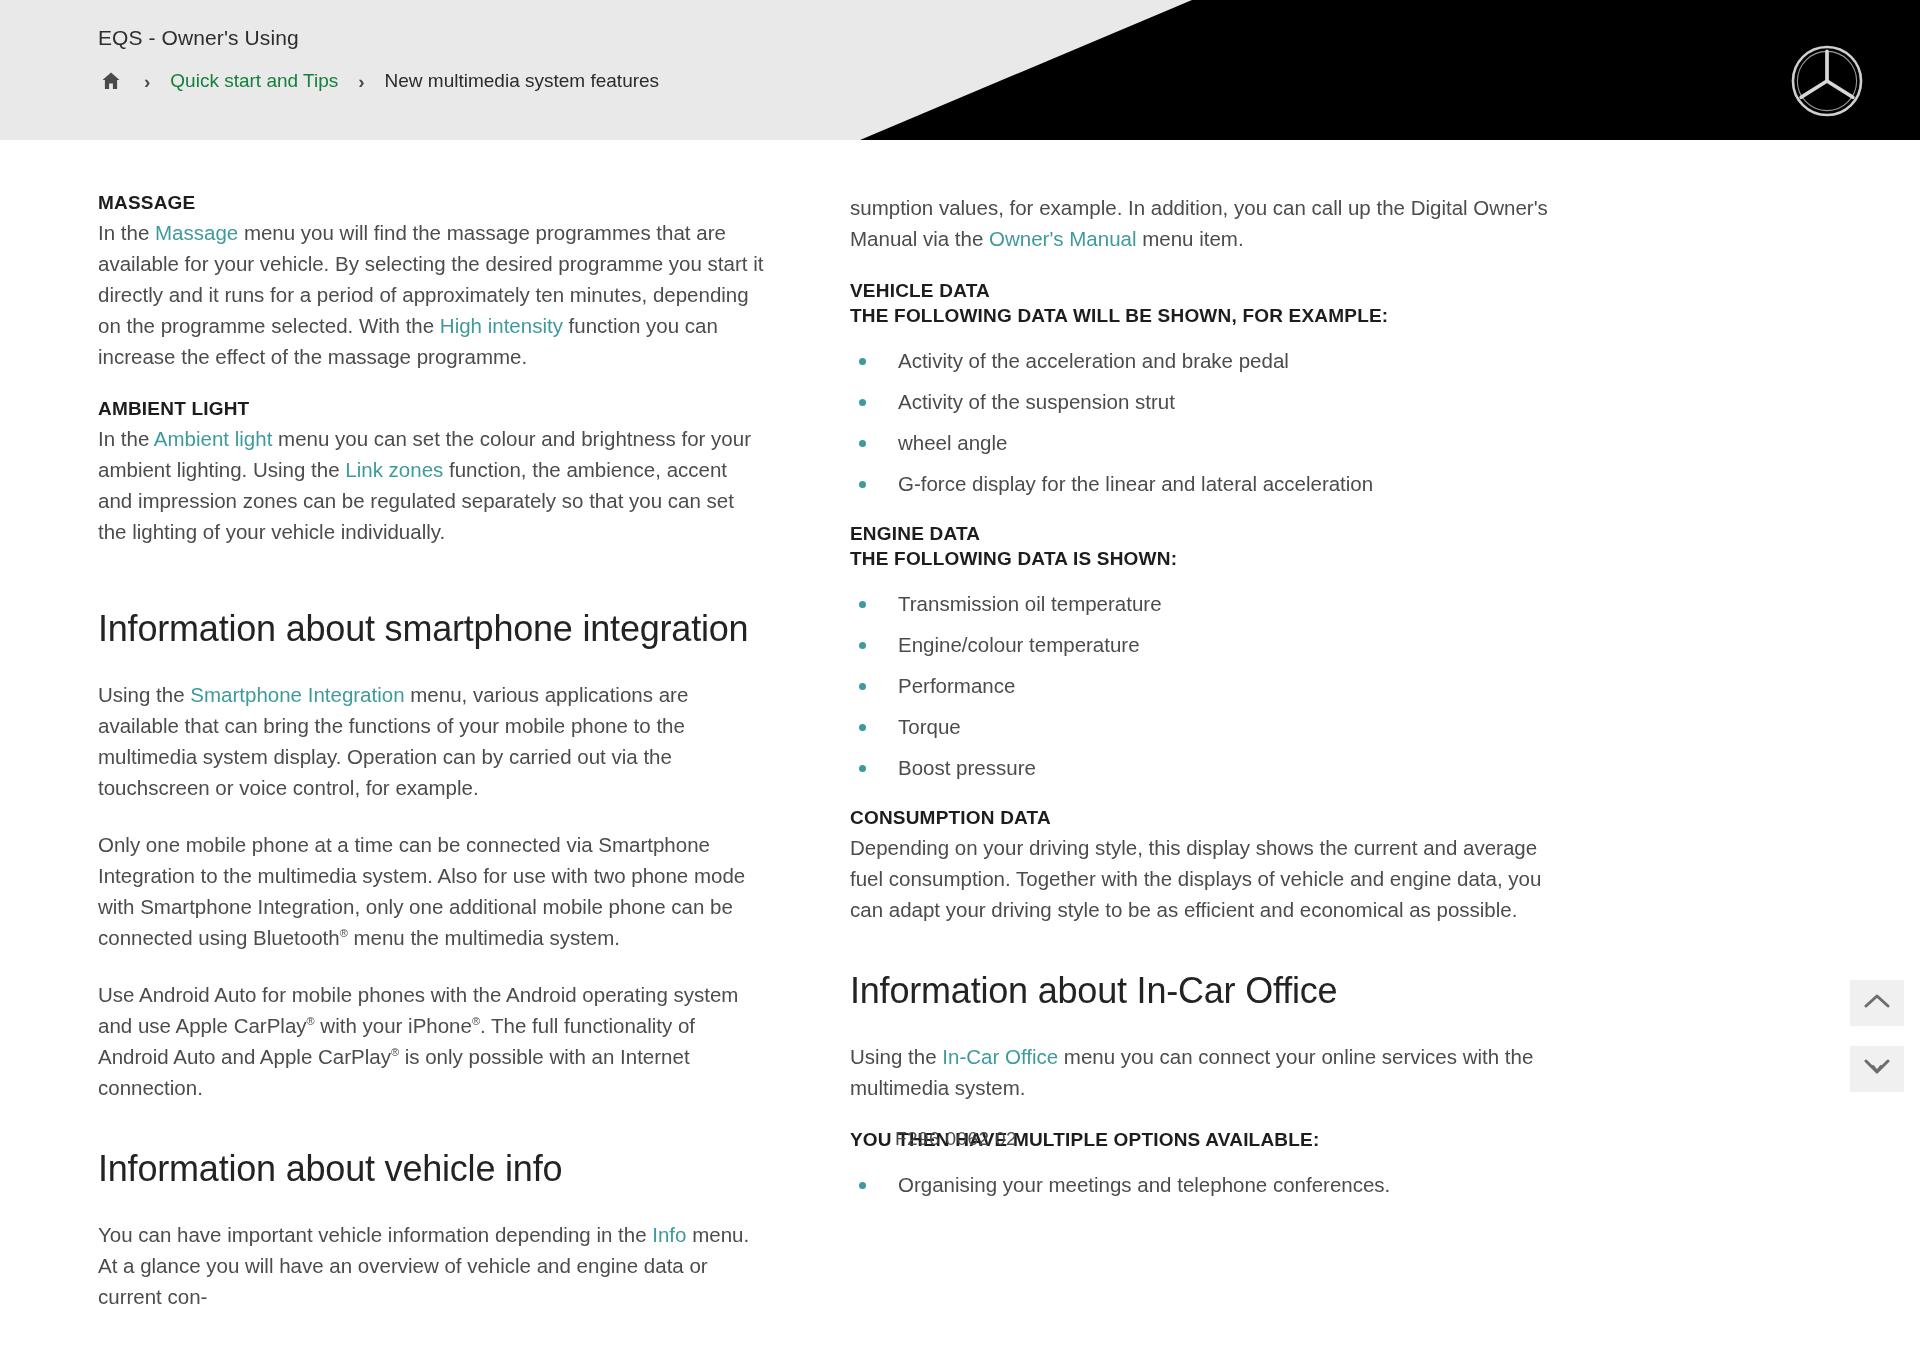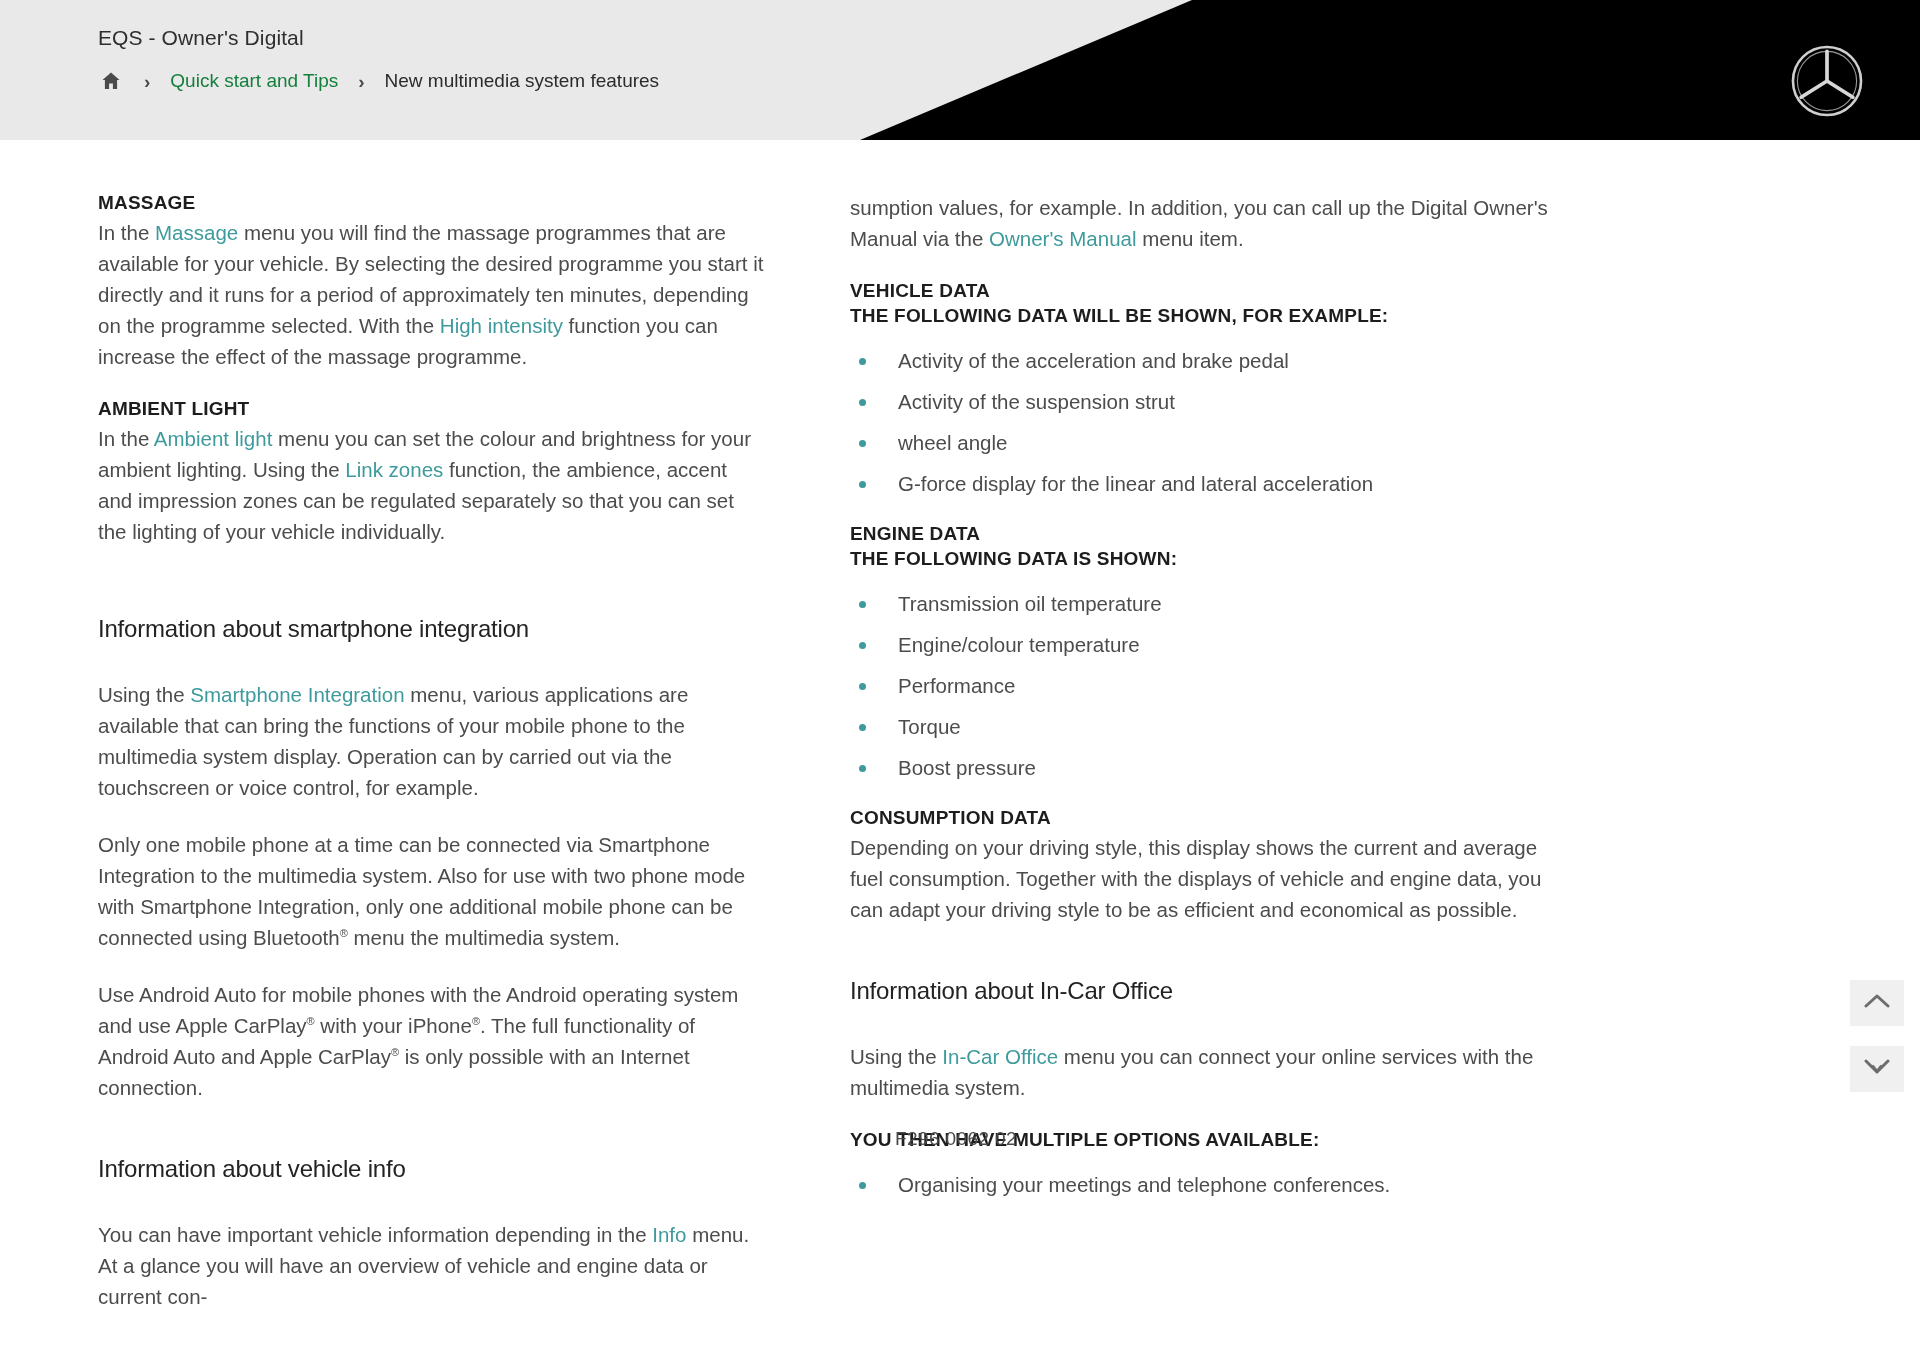--- a/index.html
+++ b/index.html
@@ -116,21 +116,21 @@
   .sub-head {
     font-size: 19px;
     font-weight: 700;
     color: #1d1d1d;
     letter-spacing: 0.2px;
     margin: 0 0 3px 0;
     text-transform: uppercase;
     font-family: "Liberation Sans", sans-serif;
   }
   .h1 {
-    font-size: 24px;
+    font-size: 36px;
     font-weight: 400;
     color: #232323;
     margin: 44px 0 28px 0;
     letter-spacing: -0.2px;
     line-height: 44px;
     font-family: "Liberation Sans", sans-serif;
   }
   .h1.first { margin-top: 60px; }
   .lnk {
     color: #3e9a9c;
@@ -198,21 +198,21 @@
     letter-spacing: 0.4px;
   }
 </style>
 </head>
 <body>
 
 <div class="header">
   <div class="header-black"></div>
 
   <div class="header-inner">
-    <div class="manual-title">EQS - Owner's Digital</div>
+    <div class="manual-title">EQS - Owner's Using</div>
 
     <div class="breadcrumb">
       <span class="bc-home">
         <svg width="22" height="22" viewBox="0 0 22 22" aria-hidden="true">
           <path d="M11 2.5 L2.5 10 h2.4 v9 h4.2 v-5.4 h3.8 V19 h4.2 v-9 h2.4 Z" fill="#4a4a4a"></path>
         </svg>
       </span>
       <span class="bc-sep">›</span>
       <span class="bc-item">Quick start and Tips</span>
       <span class="bc-sep">›</span>

